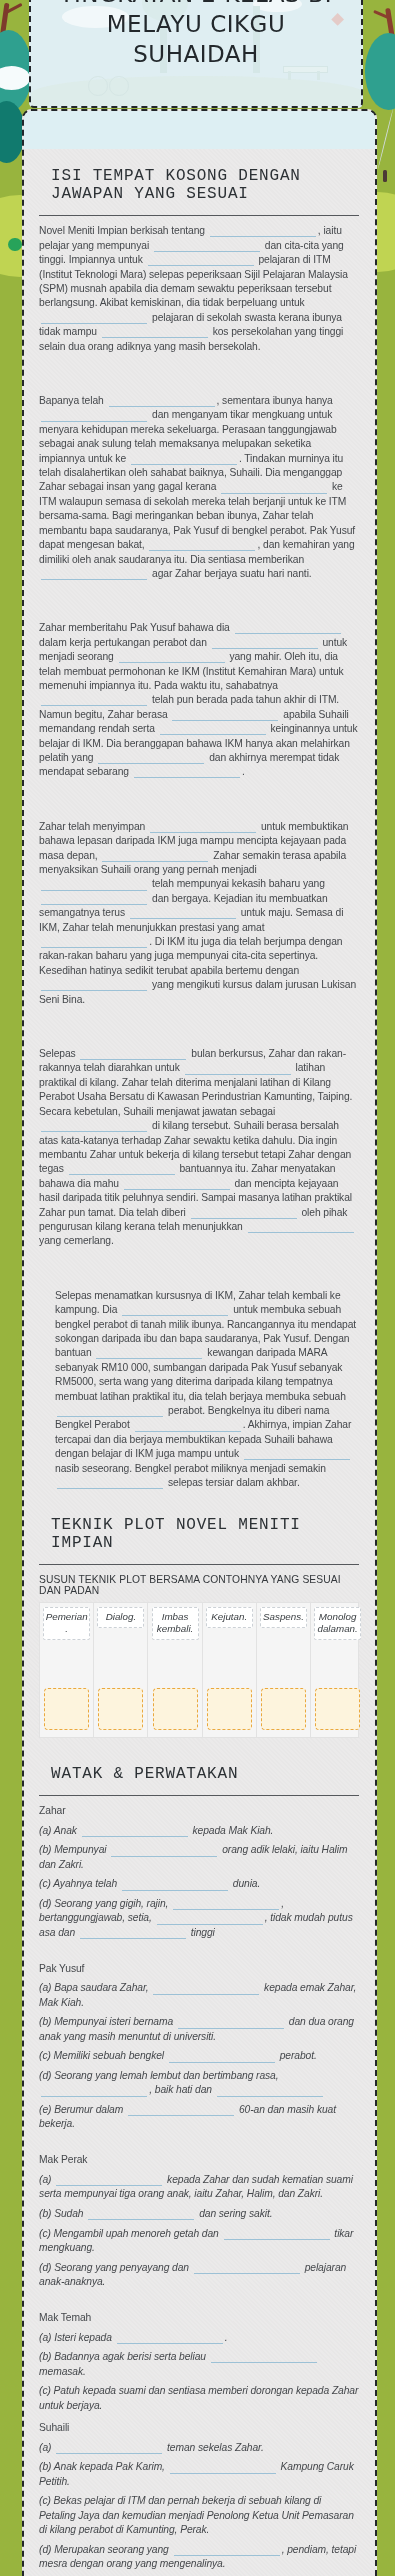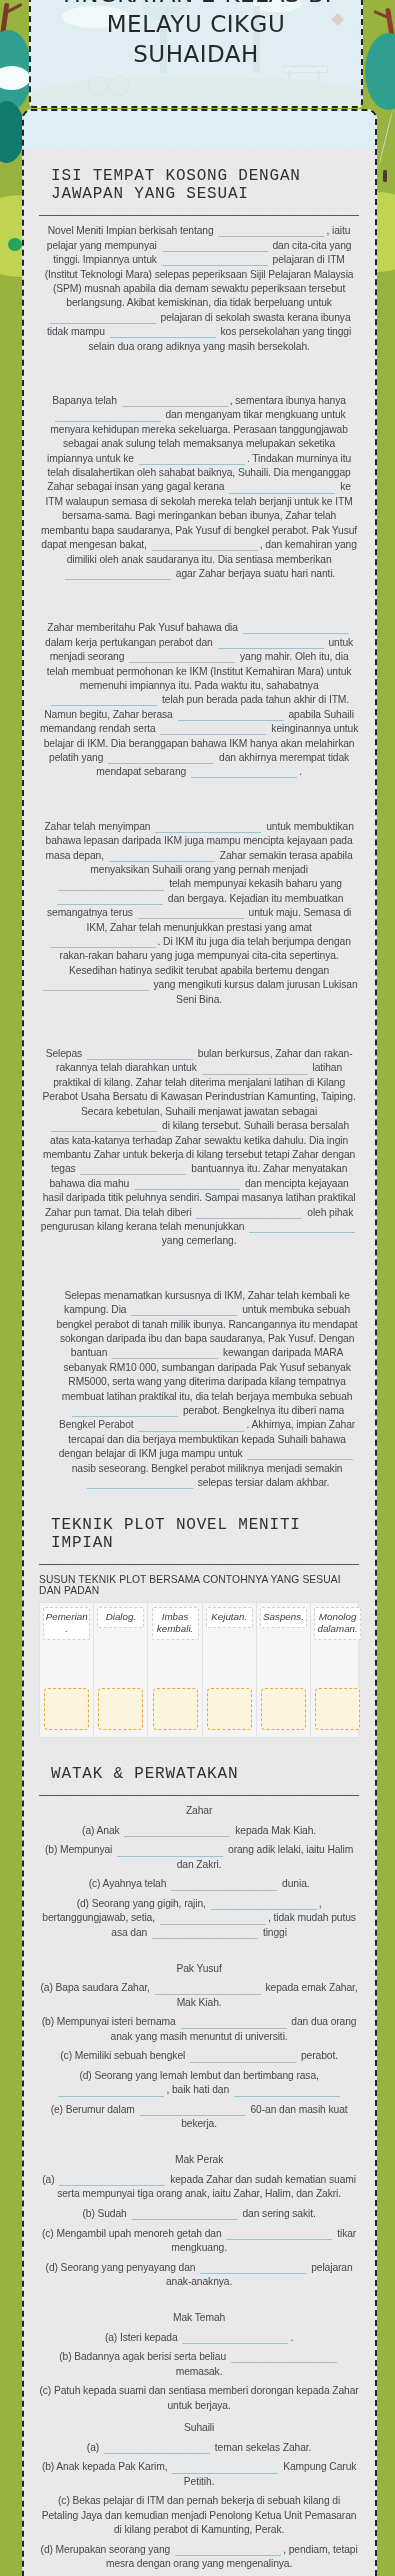--- a/index.html
+++ b/index.html
@@ -34,21 +34,21 @@
   .card-head{height:38px;background:#ddeff3;border-radius:6.2px 6.2px 0 0;}
   .paper{padding:6.2px 15.5px 0;height:3266px;overflow:hidden;box-sizing:border-box;}
   
   .h-title{
     font-family:Liberation Mono, monospace;font-weight:normal;
     font-size:16px;letter-spacing:0.8px;color:#2c3135;margin:12px;
   }
   .rule{border:none;border-top:1px solid #55585c;margin:4.6px 0 8.2px;}
   .sub{font-size:10.3px;color:#34383c;letter-spacing:0.1px;margin:0 0 6.2px;}
   .txt,.fill-para,.w-item,.peng-item,.char-name{
-    font-size:10.3px;line-height:14.4px;color:#45484c;letter-spacing:-0.1px;text-align:center;
+    font-size:10.3px;line-height:14.4px;color:#45484c;letter-spacing:-0.1px;
   }
   .fill-para{margin:0 0 40px;}
   .fill-para:last-of-type{margin-bottom:26px;margin-left:16px;}
   .blank{
     display:inline-block;width:106px;height:10.3px;margin:0 2.1px;
     border-bottom:1px solid #9cc1d6;vertical-align:-3.1px;
   }
   
   .tk-table{
     display:grid;grid-template-columns:repeat(6,1fr);
@@ -63,21 +63,21 @@
     padding:3.1px 1.5px;word-break:break-word;font-style:italic;
   }
   .tk-drop-cell{padding:4.1px 4.1px 7.2px;}
   .dropzone{
     background:#fdf4dd;border:1px dashed #eaa83e;border-radius:4.1px;
     height:40px;
   }
   .tk-drop-cell .dropzone{width:43px;margin:0 auto;}
   
   .char-name{margin:0 0 2.1px;font-weight:normal;}
-  .w-item{margin:5.2px 0 0;}
+  .w-item{margin:5.2px 0 0;font-style:italic;}
   .char-block{margin:0 0 21.6px;}
   .char-block.tight{margin-bottom:8.2px;}
 </style>
 </head>
 <body>
 
 <div class="decor" style="left:0;top:0;width:29px;height:289px;overflow:visible;">
   <div class="blob" style="left:2.1px;top:3.1px;width:5.2px;height:36px;background:#7d3a2b;border-radius:2.1px;transform:rotate(8deg);"></div>
   <div class="blob" style="left:5.2px;top:7.2px;width:17.5px;height:3.1px;background:#7d3a2b;border-radius:1.5px;transform:rotate(-28deg);"></div>
   <div class="blob" style="left:-15.5px;top:30px;width:47px;height:82px;background:#2fa08f;"></div>

